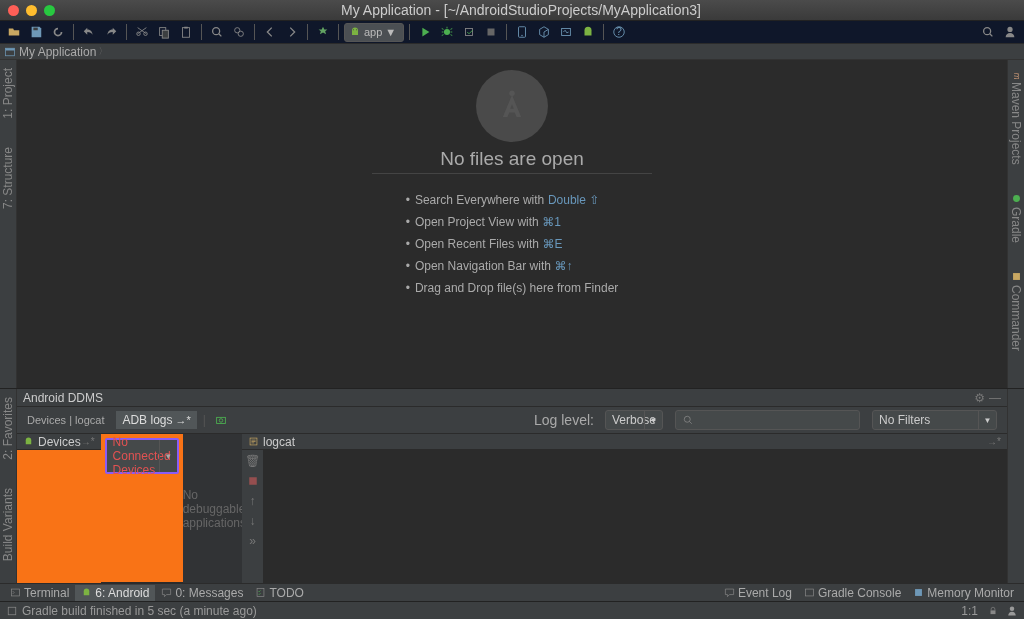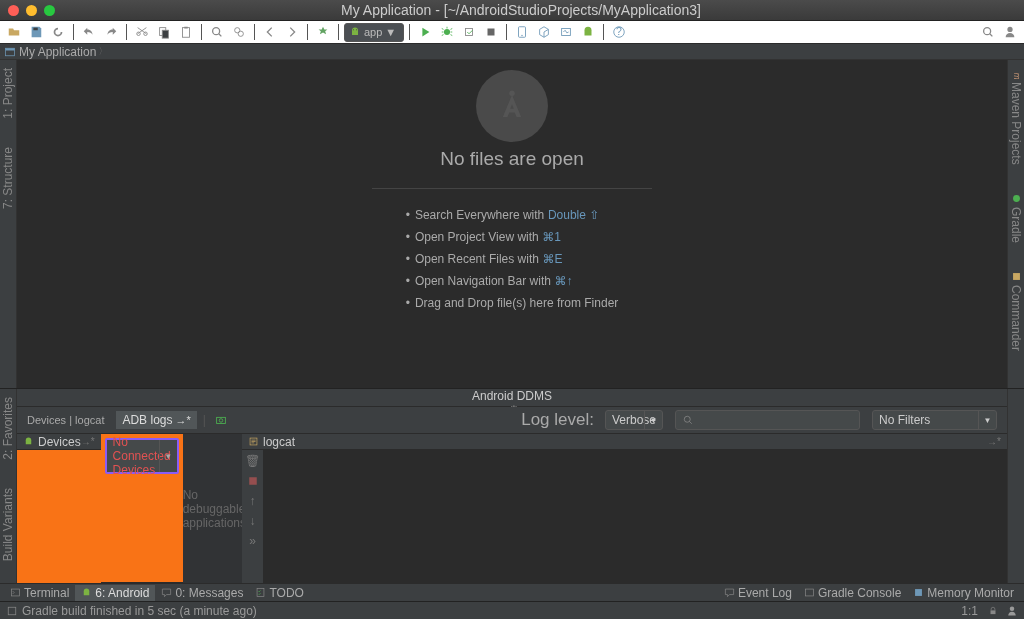--- a/index.html
+++ b/index.html
@@ -2,56 +2,56 @@
 <html><head>
 <meta charset="utf-8">
 <style>
 * { margin: 0; padding: 0; box-sizing: border-box; font-family: -apple-system, "Lucida Grande", sans-serif; font-size: 12px; }
 body { width: 1024px; height: 619px; background: #3c3f41; color: #bbbbbb; overflow: hidden; display: flex; flex-direction: column; }
 .titlebar { height: 21px; background: linear-gradient(#4b4b4b, #3a3a3a); display: flex; align-items: center; position: relative; border-bottom: 1px solid #222; }
 .traffic { display: flex; gap: 7px; padding-left: 8px; }
 .tl { width: 11px; height: 11px; border-radius: 50%; }
 .tl.r { background: #ff5f57; } .tl.y { background: #ffbd2e; } .tl.g { background: #28c840; }
 .titlebar-title { position: absolute; left: 50%; transform: translateX(-50%); color: #ccc; font-size: 14px; margin-left: 9px; }
-.toolbar { height: 23px; background: #ffffff; border-bottom: 1px solid #2b2b2b; display: flex; align-items: center; padding: 0 4px; gap: 2px; }
+.toolbar { height: 23px; background: #0f172a; border-bottom: 1px solid #2b2b2b; display: flex; align-items: center; padding: 0 4px; gap: 2px; }
 .tbtn { width: 20px; height: 20px; display: flex; align-items: center; justify-content: center; color: #888; cursor: pointer; }
 .tdiv { width: 1px; height: 16px; background: #555; margin: 0 3px; }
 .run-config { display: flex; align-items: center; background: #4b4f53; border: 1px solid #555; border-radius: 3px; padding: 1px 4px; height: 19px; }
 .android-icon { width: 12px; height: 12px; margin-right: 3px; }
 .run-config span { color: #bbb; font-size: 11px; margin-right: 3px; }
 .dd-arrow { font-size: 8px; color: #aaa; }
 .toolspacer { flex: 1; }
 .breadcrumb { height: 16px; background: #3c3f41; border-bottom: 1px solid #323232; display: flex; align-items: center; padding: 0 4px; font-size: 11px; color: #aaa; }
 .breadcrumb .bc-icon { width: 12px; height: 12px; margin-right: 3px; }
 .breadcrumb .chev { color: #666; margin-left: 2px; font-size: 9px; }
 .mid { flex: 1; display: flex; min-height: 0; }
 .side-tabs { width: 17px; background: #3c3f41; border-right: 1px solid #323232; display: flex; flex-direction: column; align-items: center; padding-top: 4px; gap: 20px; }
 .side-tabs.right { border-right: none; border-left: 1px solid #323232; }
 .vtab { writing-mode: vertical-rl; transform: rotate(180deg); font-size: 10px; color: #888; padding: 4px 0; cursor: pointer; display: flex; align-items: center; gap: 3px; }
 .side-tabs.right .vtab { transform: none; }
 .vtab-icon { width: 11px; height: 11px; display: inline-block; }
 .editor { flex: 1; background: #2b2b2b; display: flex; flex-direction: column; align-items: center; justify-content: flex-start; padding-top: 10px; }
 .logo-circle { width: 72px; height: 72px; background: #4a4a4a; border-radius: 50%; margin-bottom: 6px; display: flex; align-items: center; justify-content: center; }
-.nf-title { font-size: 19px; color: #aaa; font-weight: normal; padding-bottom: 18px; border-bottom: 1px solid #444; width: 280px; text-align: center; margin-bottom: 18px; }
+.nf-title { font-size: 19px; color: #aaa; font-weight: normal; padding-bottom: 3px; border-bottom: 1px solid #444; width: 280px; text-align: center; margin-bottom: 18px; }
 .hints { display: flex; flex-direction: column; gap: 7px; }
 .hint { color: #aaa; font-size: 13px; }
 .hint .bullet { margin-right: 5px; }
 .hint .kc { color: #6897bb; font-weight: 500; }
 .bottom-panel { height: 195px; display: flex; min-height: 0; border-top: 1px solid #222; }
 .bottom-content { flex: 1; display: flex; flex-direction: column; min-width: 0; }
-.bp-header { height: 18px; background: #3c3f41; border-bottom: 1px solid #2b2b2b; display: flex; align-items: center; padding: 0 6px; font-size: 11px; color: #ccc; flex-direction: column; }
+.bp-header { height: 18px; background: #3c3f41; border-bottom: 1px solid #2b2b2b; display: flex; align-items: center; padding: 0 6px; font-size: 11px; color: #ccc; }
 .bp-header .hdr-spacer { flex: 1; }
 .bp-header .hdr-btn { margin-left: 4px; color: #777; cursor: pointer; }
 .bp-tabs { height: 27px; background: #3c3f41; border-bottom: 1px solid #2b2b2b; display: flex; align-items: center; padding: 0 4px; gap: 6px; }
 .bp-tab { padding: 2px 6px; font-size: 11px; color: #aaa; cursor: pointer; }
 .bp-tab.sel { background: #515658; color: #ddd; }
 .bp-sep { color: #555; }
 .bp-toolbtn { width: 18px; height: 18px; display: flex; align-items: center; justify-content: center; cursor: pointer; }
 .bp-rspacer { flex: 1; }
-.bp-label { color: #aaa; font-size: 17px; margin-right: 5px; }
+.bp-label { color: #aaa; font-size: 14px; margin-right: 5px; }
 .bp-dd { background: #45494a; border: 1px solid #555; border-radius: 3px; height: 20px; display: flex; align-items: center; padding: 0 6px; font-size: 11px; color: #ccc; margin-right: 6px; position: relative; min-width: 55px; }
 .bp-dd .dd-caret { position: absolute; right: 0; top: 0; width: 18px; height: 100%; border-left: 1px solid #555; display: flex; align-items: center; justify-content: center; font-size: 8px; }
 .bp-search { background: #45494a; border: 1px solid #555; border-radius: 3px; height: 20px; width: 185px; display: flex; align-items: center; padding: 0 6px; margin-right: 6px; }
 .bp-body { flex: 1; display: flex; min-height: 0; }
 .dev-panel { width: 225px; display: flex; flex-direction: row; border-right: 1px solid #2b2b2b; background: #f97316; }
 .dev-hdr { height: 16px; background: #3c3f41; border-bottom: 1px solid #2b2b2b; display: flex; align-items: center; padding: 0 6px; font-size: 11px; color: #ccc; }
 .dev-hdr .android-sm { width: 11px; height: 11px; margin-right: 4px; }
 .dev-hdr .spc { flex: 1; }
 .dev-dd-row { padding: 4px; border-bottom: 1px solid #2b2b2b; }
 .dev-dd { width: 100%; height: 36px; background: #45494a; border: 2px solid #8b5cf6; border-radius: 2px; display: flex; align-items: center; padding: 0 6px; font-size: 11px; position: relative; }

